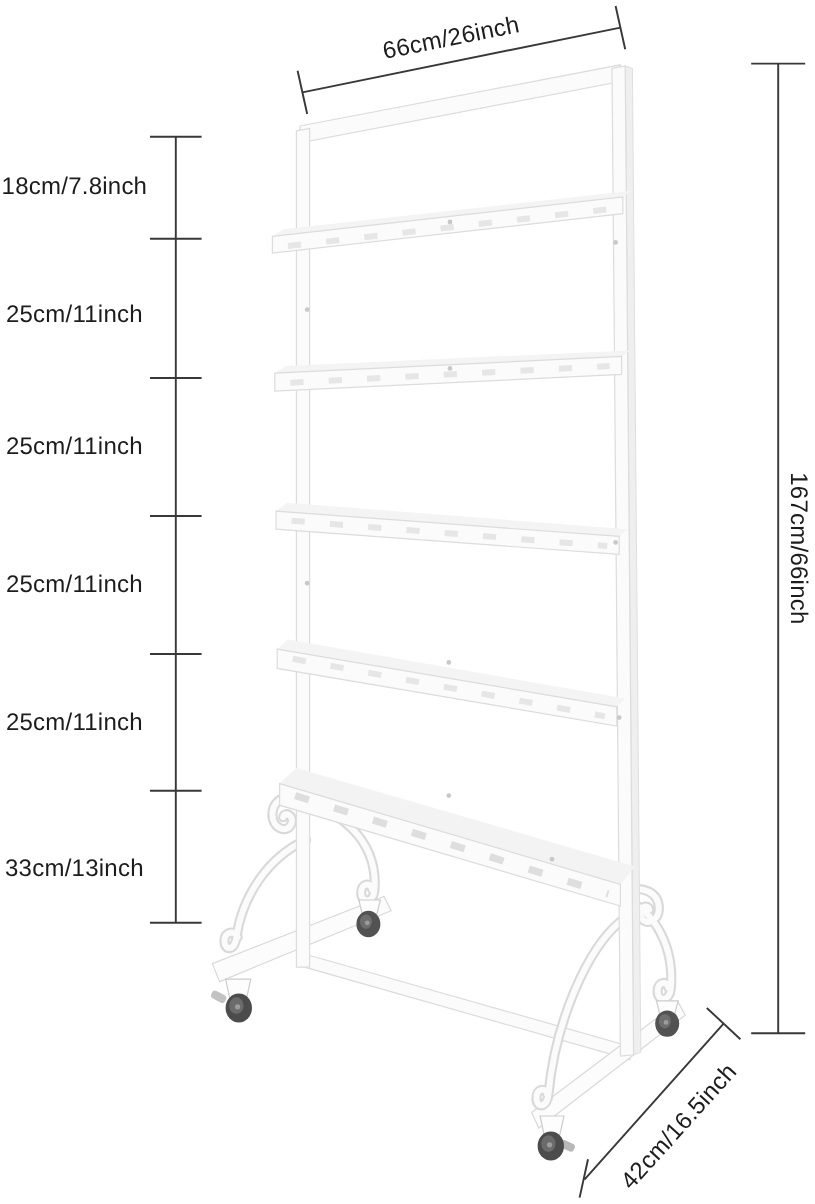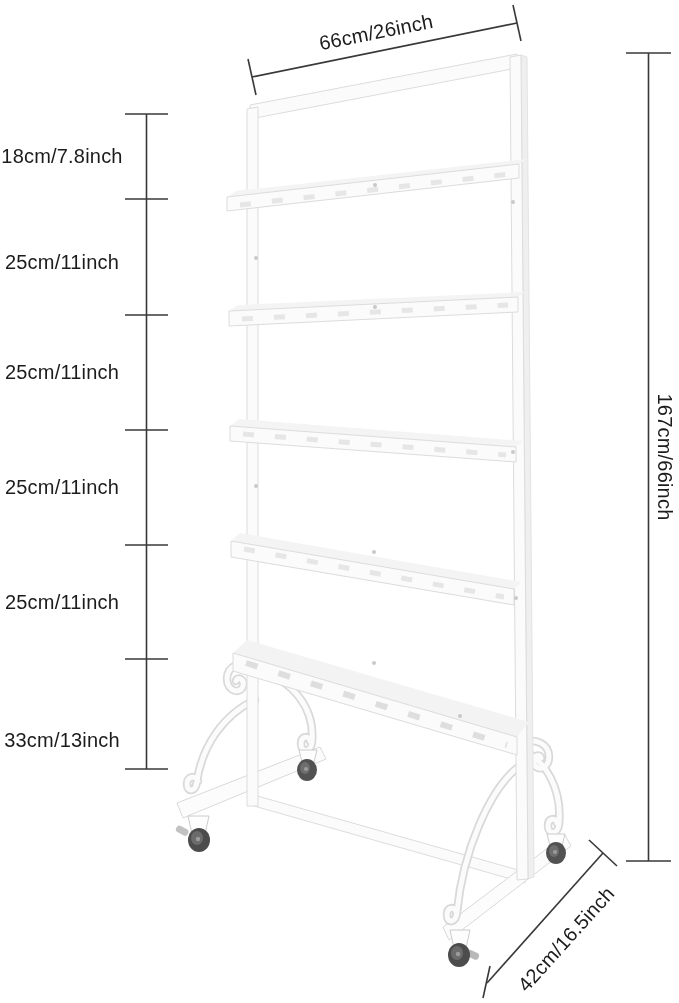--- a/index.html
+++ b/index.html
@@ -179,19 +179,19 @@
     </g>
   </svg>
 
   <div class="dim-label rot-top" style="left:376px;top:32px;">66cm/26inch</div>
 
   <div class="dim-label centered" style="left:62px;top:156px;">18cm/7.8inch</div>
   <div class="dim-label centered" style="left:62px;top:262px;">25cm/11inch</div>
   <div class="dim-label centered" style="left:62px;top:372px;">25cm/11inch</div>
   <div class="dim-label centered" style="left:62px;top:487px;">25cm/11inch</div>
   <div class="dim-label centered" style="left:62px;top:602px;">25cm/11inch</div>
-  <div class="dim-label centered" style="left:62px;top:740px;">33cm/13inch</div>
+  <div class="dim-label centered" style="left:62px;top:724px;">33cm/13inch</div>
 
   <div class="dim-label rot-right" style="left:665px;top:457px;">167cm/66inch</div>
 
   <div class="dim-label rot-depth" style="left:566px;top:939px;">42cm/16.5inch</div>
 
 </div>
 
 </body></html>

